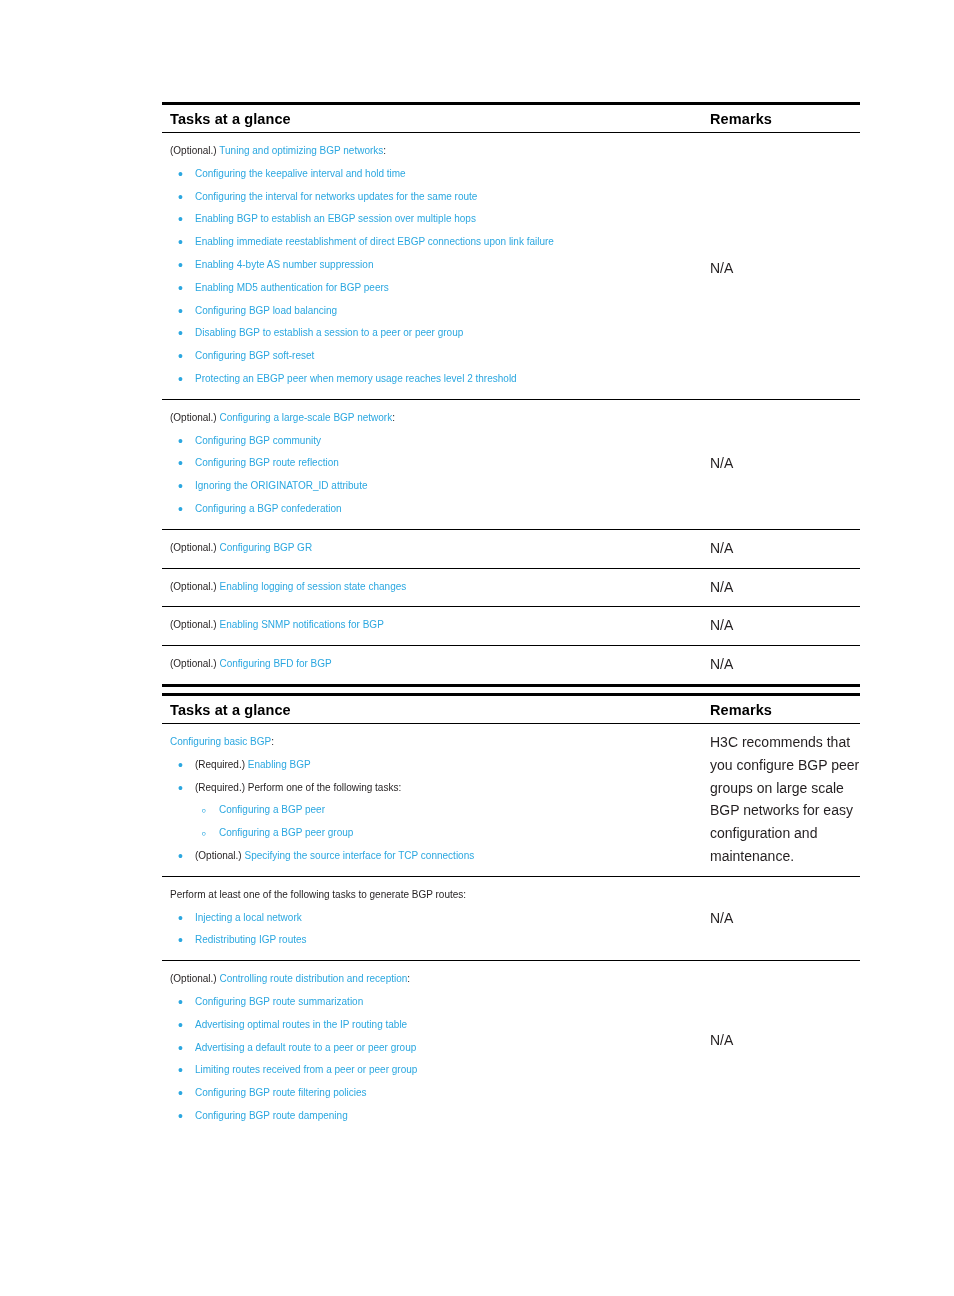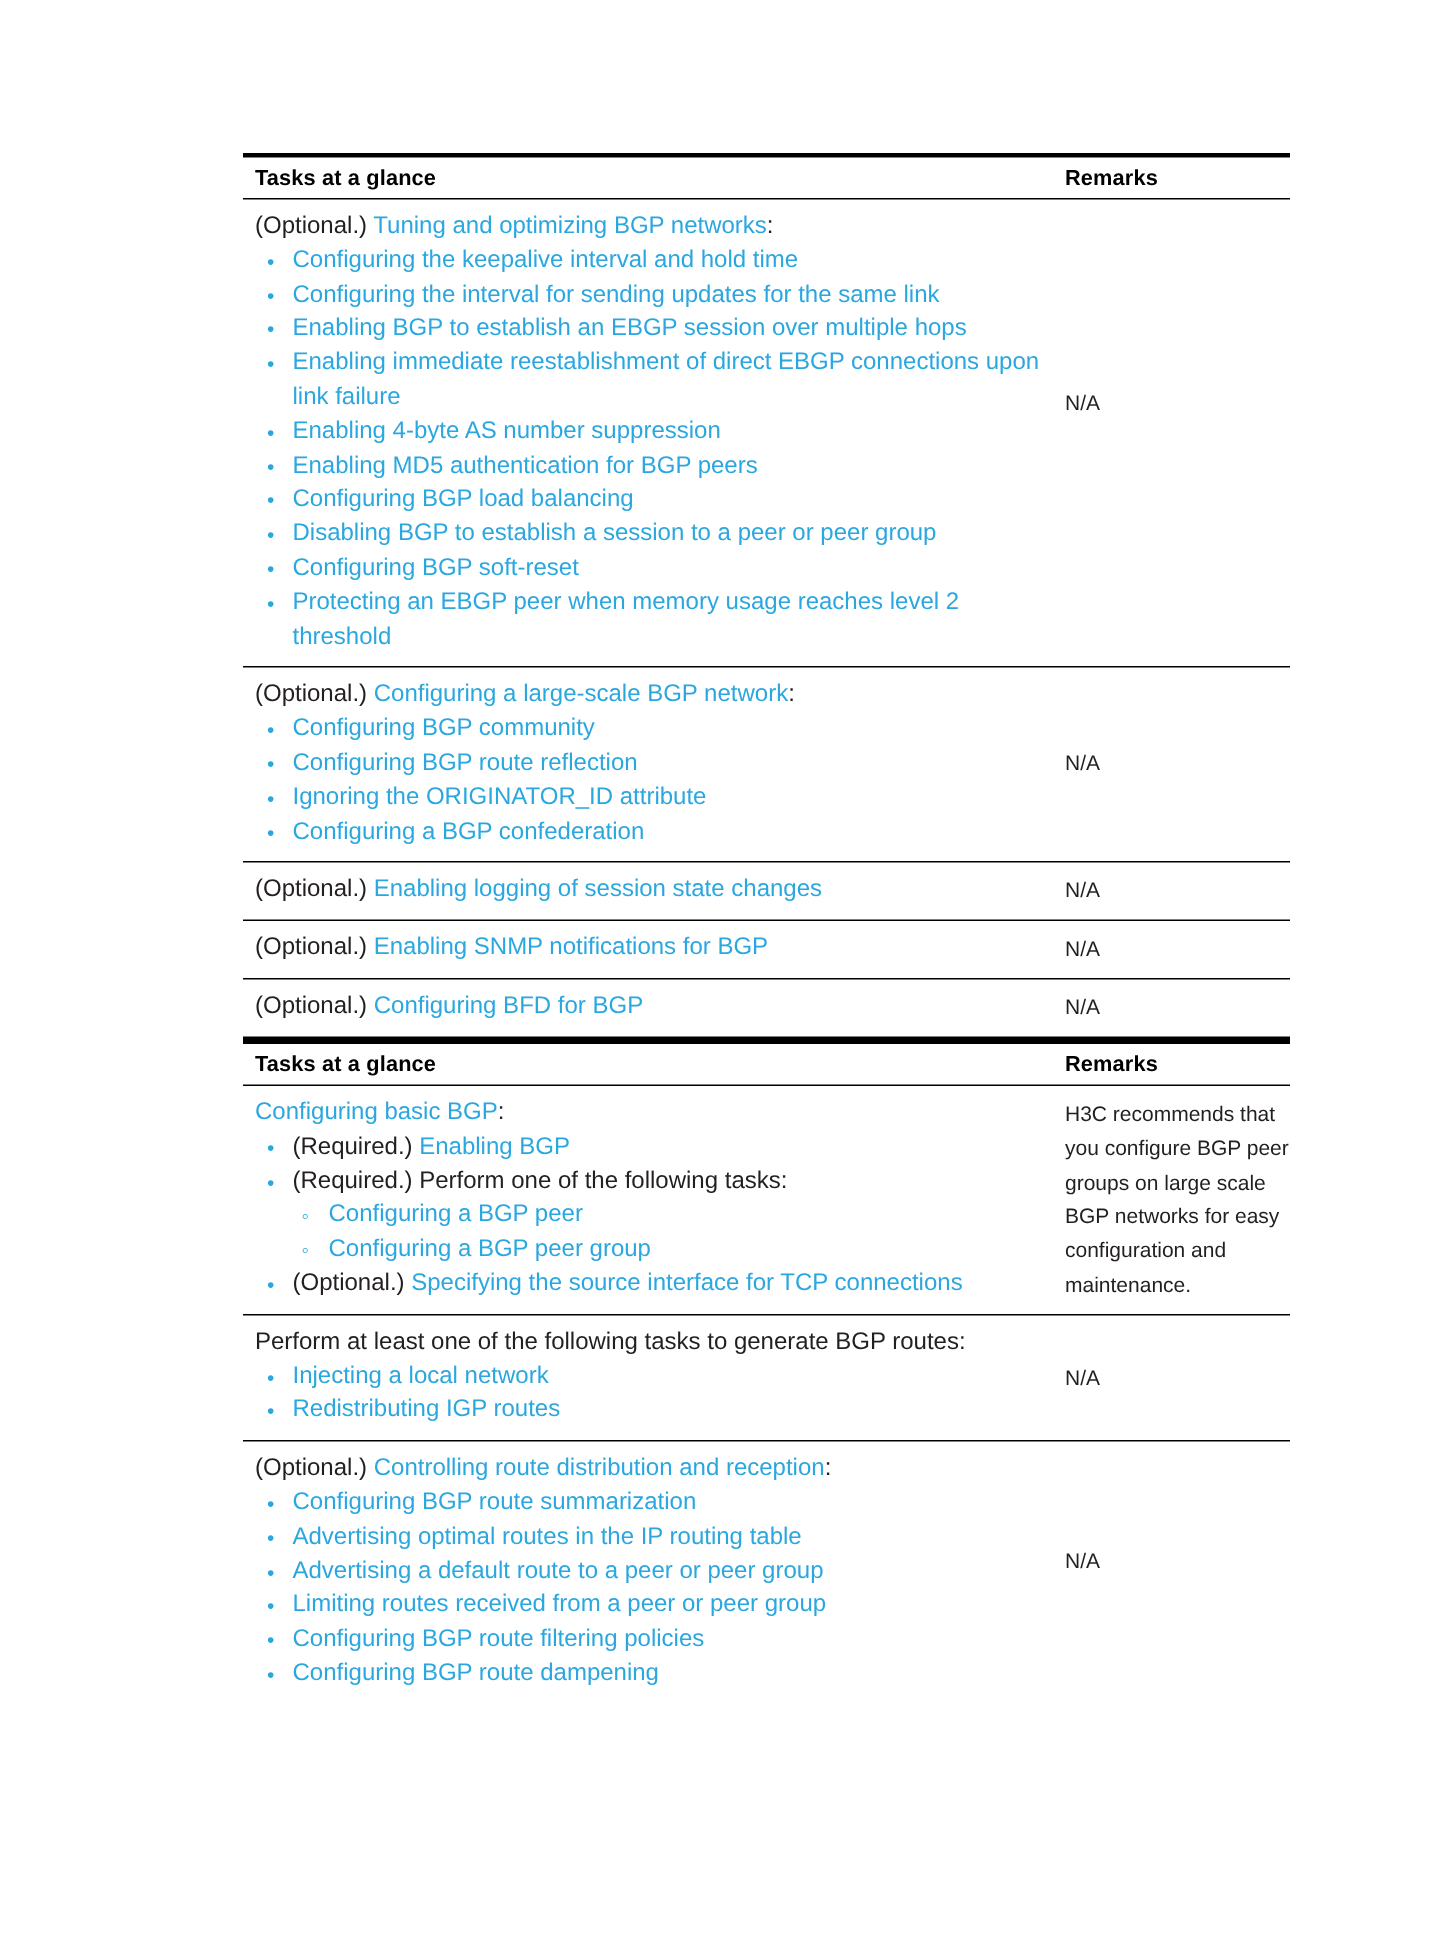--- a/index.html
+++ b/index.html
@@ -44,21 +44,21 @@
     font-size: 14.5px;
     color: #000;
     letter-spacing: 0.1px;
   }
   .hdr-row td.rem { padding-left: 10px; }
 
   .body-row > td {
     border-bottom: 1px solid #000;
     vertical-align: top;
     padding: 7px 0 8px 8px;
-    font-size: 16px;
+    font-size: 10px;
     line-height: 22.8px;
     color: #231f20;
   }
   .body-row.last > td {
     border-bottom: 3px solid #000;
   }
   .body-row > td.rem {
     padding-left: 10px;
     padding-top: 7px;
     font-size: 14px;
@@ -147,21 +147,21 @@
       <tr class="hdr-row">
         <td>Tasks at a glance</td>
         <td class="rem">Remarks</td>
       </tr>
 
       <tr class="body-row">
         <td>
           <p class="lead"><span class="plain">(Optional.) </span><a class="lnk" href="#">Tuning and optimizing BGP networks</a><span class="plain">:</span></p>
           <ul class="b">
             <li><a class="lnk" href="#">Configuring the keepalive interval and hold time</a></li>
-            <li><a class="lnk" href="#">Configuring the interval for sending updates for the same link</a></li>
+            <li><a class="lnk" href="#">Configuring the interval for networks updates for the same route</a></li>
             <li><a class="lnk" href="#">Enabling BGP to establish an EBGP session over multiple hops</a></li>
             <li><a class="lnk" href="#">Enabling immediate reestablishment of direct EBGP connections upon link failure</a></li>
             <li><a class="lnk" href="#">Enabling 4-byte AS number suppression</a></li>
             <li><a class="lnk" href="#">Enabling MD5 authentication for BGP peers</a></li>
             <li><a class="lnk" href="#">Configuring BGP load balancing</a></li>
             <li><a class="lnk" href="#">Disabling BGP to establish a session to a peer or peer group</a></li>
             <li><a class="lnk" href="#">Configuring BGP soft-reset</a></li>
             <li><a class="lnk" href="#">Protecting an EBGP peer when memory usage reaches level 2 threshold</a></li>
           </ul>
         </td>
@@ -178,20 +178,26 @@
             <li><a class="lnk" href="#">Configuring BGP route reflection</a></li>
             <li><a class="lnk" href="#">Ignoring the ORIGINATOR_ID attribute</a></li>
             <li><a class="lnk" href="#">Configuring a BGP confederation</a></li>
           </ul>
         </td>
         <td class="rem rem-mid">
           <span class="rem-inner" style="padding-top:52px;">N/A</span>
         </td>
       </tr>
 
+      <tr class="body-row">
+        <td>
+          <p class="lead"><span class="plain">(Optional.) </span><a class="lnk" href="#">Configuring BGP GR</a></p>
+        </td>
+        <td class="rem">N/A</td>
+      </tr>
       <tr class="body-row">
         <td>
           <p class="lead"><span class="plain">(Optional.) </span><a class="lnk" href="#">Enabling logging of session state changes</a></p>
         </td>
         <td class="rem">N/A</td>
       </tr>
       <tr class="body-row">
         <td>
           <p class="lead"><span class="plain">(Optional.) </span><a class="lnk" href="#">Enabling SNMP notifications for BGP</a></p>
         </td>

